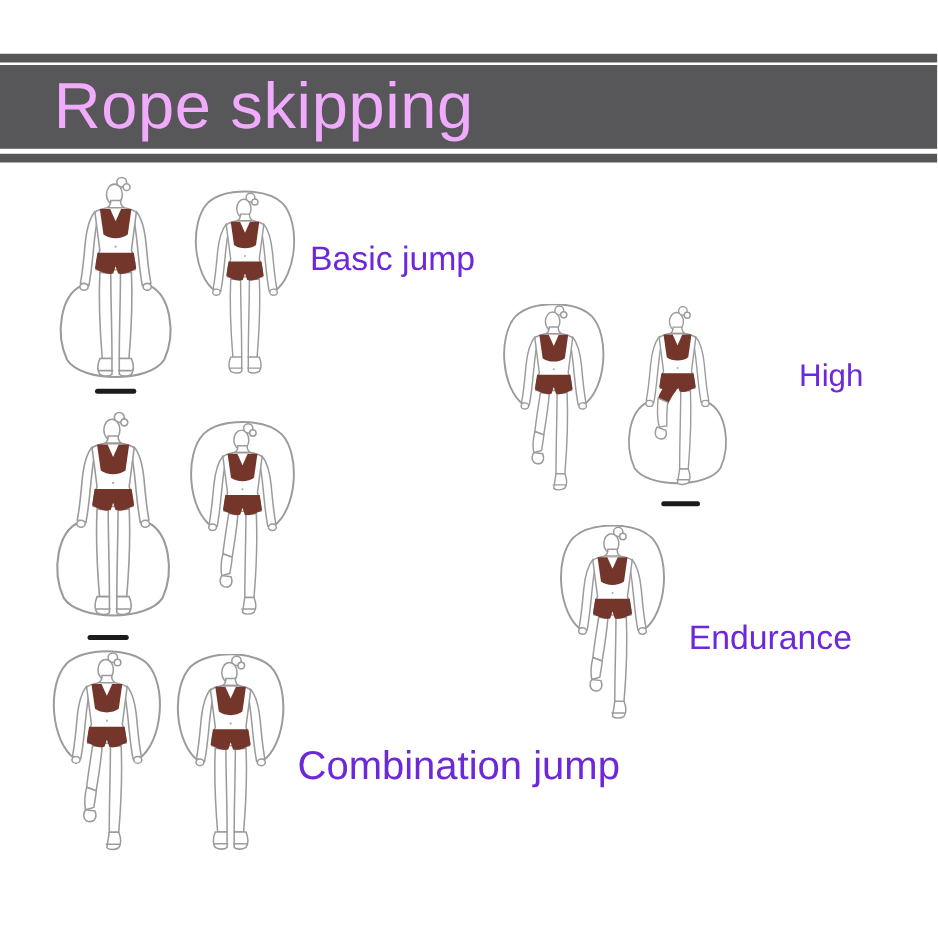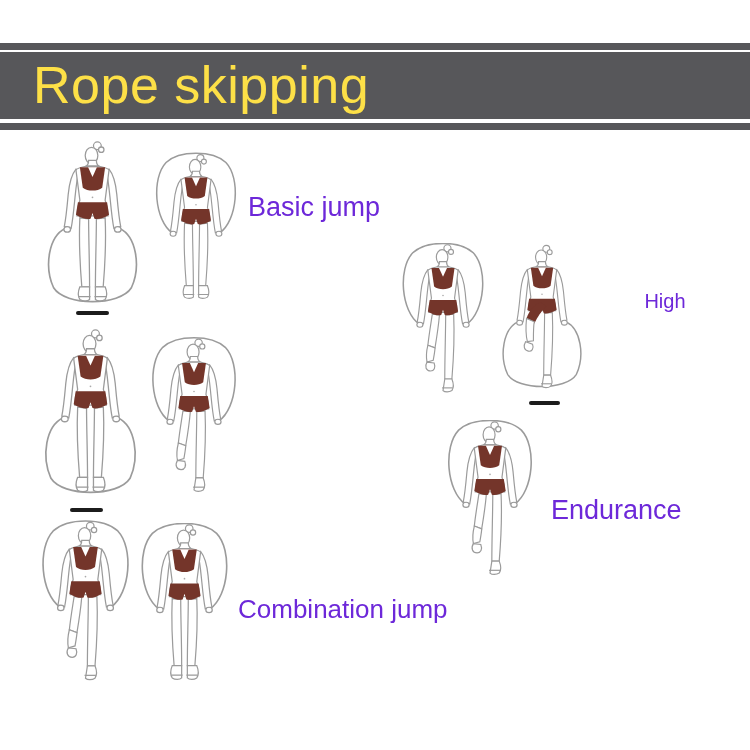--- a/index.html
+++ b/index.html
@@ -9,29 +9,29 @@
   }
   
   .bar-thin{position:absolute;left:0;width:750px;height:7px;background:#57575a;}
   .bar-thin.top{top:43px;}
   .bar-thin.bottom{top:123px;}
   .title-band{
     position:absolute;left:0;top:52px;width:750px;height:67px;background:#57575a;
     display:flex;align-items:center;
   }
   .title-band .title{
-    color:#fde047;font-size:52px;line-height:67px;padding-left:33px;
+    color:#f0abfc;font-size:52px;line-height:67px;padding-left:43px;
     letter-spacing:0.5px;white-space:nowrap;
   }
   
   .label{position:absolute;color:#6d28d9;font-size:27px;white-space:nowrap;}
   .label.basic{left:248px;top:192px;}
   .label.multi{left:249px;top:389px;}
-  .label.combo{left:238px;top:594px;font-size:26px;}
-  .label.high{left:590px;top:287px;width:150px;text-align:center;font-size:20px;line-height:29px;white-space:normal;}
+  .label.combo{left:238px;top:594px;font-size:32px;}
+  .label.high{left:590px;top:287px;width:150px;text-align:center;font-size:25px;line-height:29px;white-space:normal;}
   .label.endur{left:551px;top:495px;}
   
   .fig{position:absolute;}
   .fig.basic-1{left:43px; top:140px; width:99px; height:175px;}
   .fig.basic-2{left:152px;top:148px; width:88px; height:168px;}
   .fig.multi-1{left:41px; top:328px; width:99px; height:178px;}
   .fig.multi-2{left:148px;top:330px; width:92px; height:180px;}
   .fig.combo-1{left:38px; top:520px; width:95px; height:172px;}
   .fig.combo-2{left:137px;top:523px; width:95px; height:170px;}
   .fig.high-1{left:398px; top:243px; width:90px; height:160px;}

